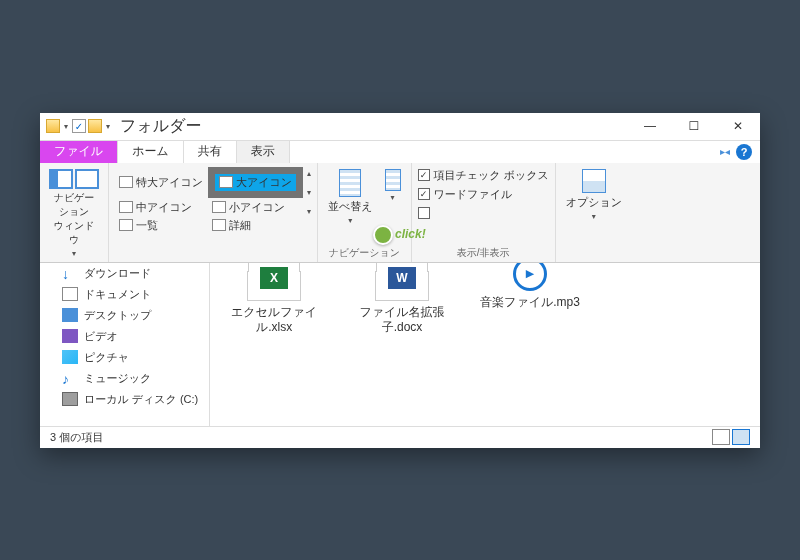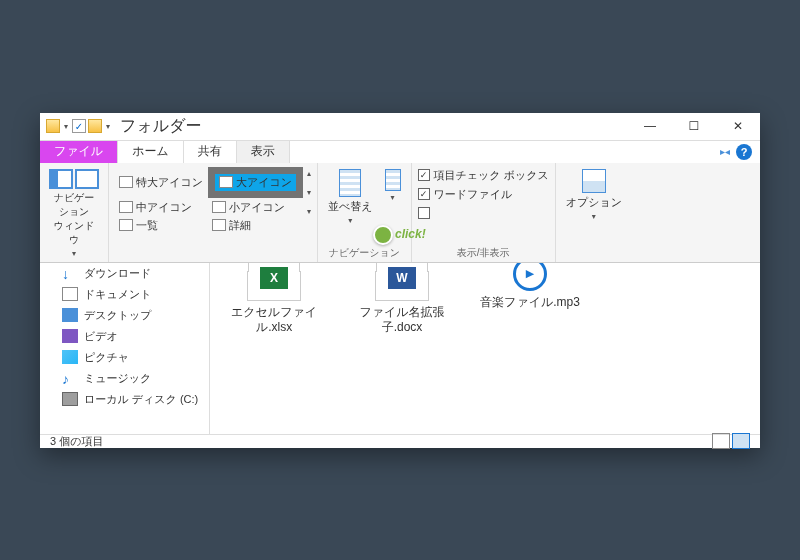--- a/index.html
+++ b/index.html
@@ -53,21 +53,21 @@
 .i-mus{color:#1976d2;font-size:14px}
 .i-disk{background:#9e9e9e;border:1px solid #666}
 .content{flex:1;display:flex;padding:8px 14px;gap:28px;align-items:flex-start;overflow:hidden}
 .file{display:flex;flex-direction:column;align-items:center;width:100px;text-align:center;gap:4px}
 .file-ico{width:54px;height:30px;border:1px solid #ccc;display:flex;align-items:center;justify-content:center;border-top:none;position:relative}
 .file-ico::before{content:"";position:absolute;top:-12px;left:0;right:0;height:12px;border:1px solid #ccc;border-bottom:none}
 .fi-x{width:28px;height:22px;background:#1e7e3e;display:flex;align-items:center;justify-content:center;color:#fff;font-weight:bold;font-size:12px;margin-top:-14px}
 .fi-w{width:28px;height:22px;background:#2b579a;display:flex;align-items:center;justify-content:center;color:#fff;font-weight:bold;font-size:12px;margin-top:-14px}
 .fi-m{width:34px;height:34px;border:3px solid #1976d2;border-radius:50%;color:#1976d2;display:flex;align-items:center;justify-content:center;margin-top:-14px}
 .file-name{font-size:12px;word-break:break-all;line-height:1.3}
-.status{height:14px;border-top:1px solid #ddd;display:flex;align-items:center;padding:0 10px;font-size:11px;color:#555}
+.status{height:22px;border-top:1px solid #ddd;display:flex;align-items:center;padding:0 10px;font-size:11px;color:#555}
 .status-icons{margin-left:auto;display:flex;gap:2px}
 .st-ico{width:18px;height:16px;border:1px solid #888}
 .st-ico.act{border-color:#1976d2;background:#cfe2f3}
 .arrow-pin{color:#4a90d9;font-size:10px}
 </style>
 </head>
 <body>
 
 <div class="window">
   <div class="titlebar">

